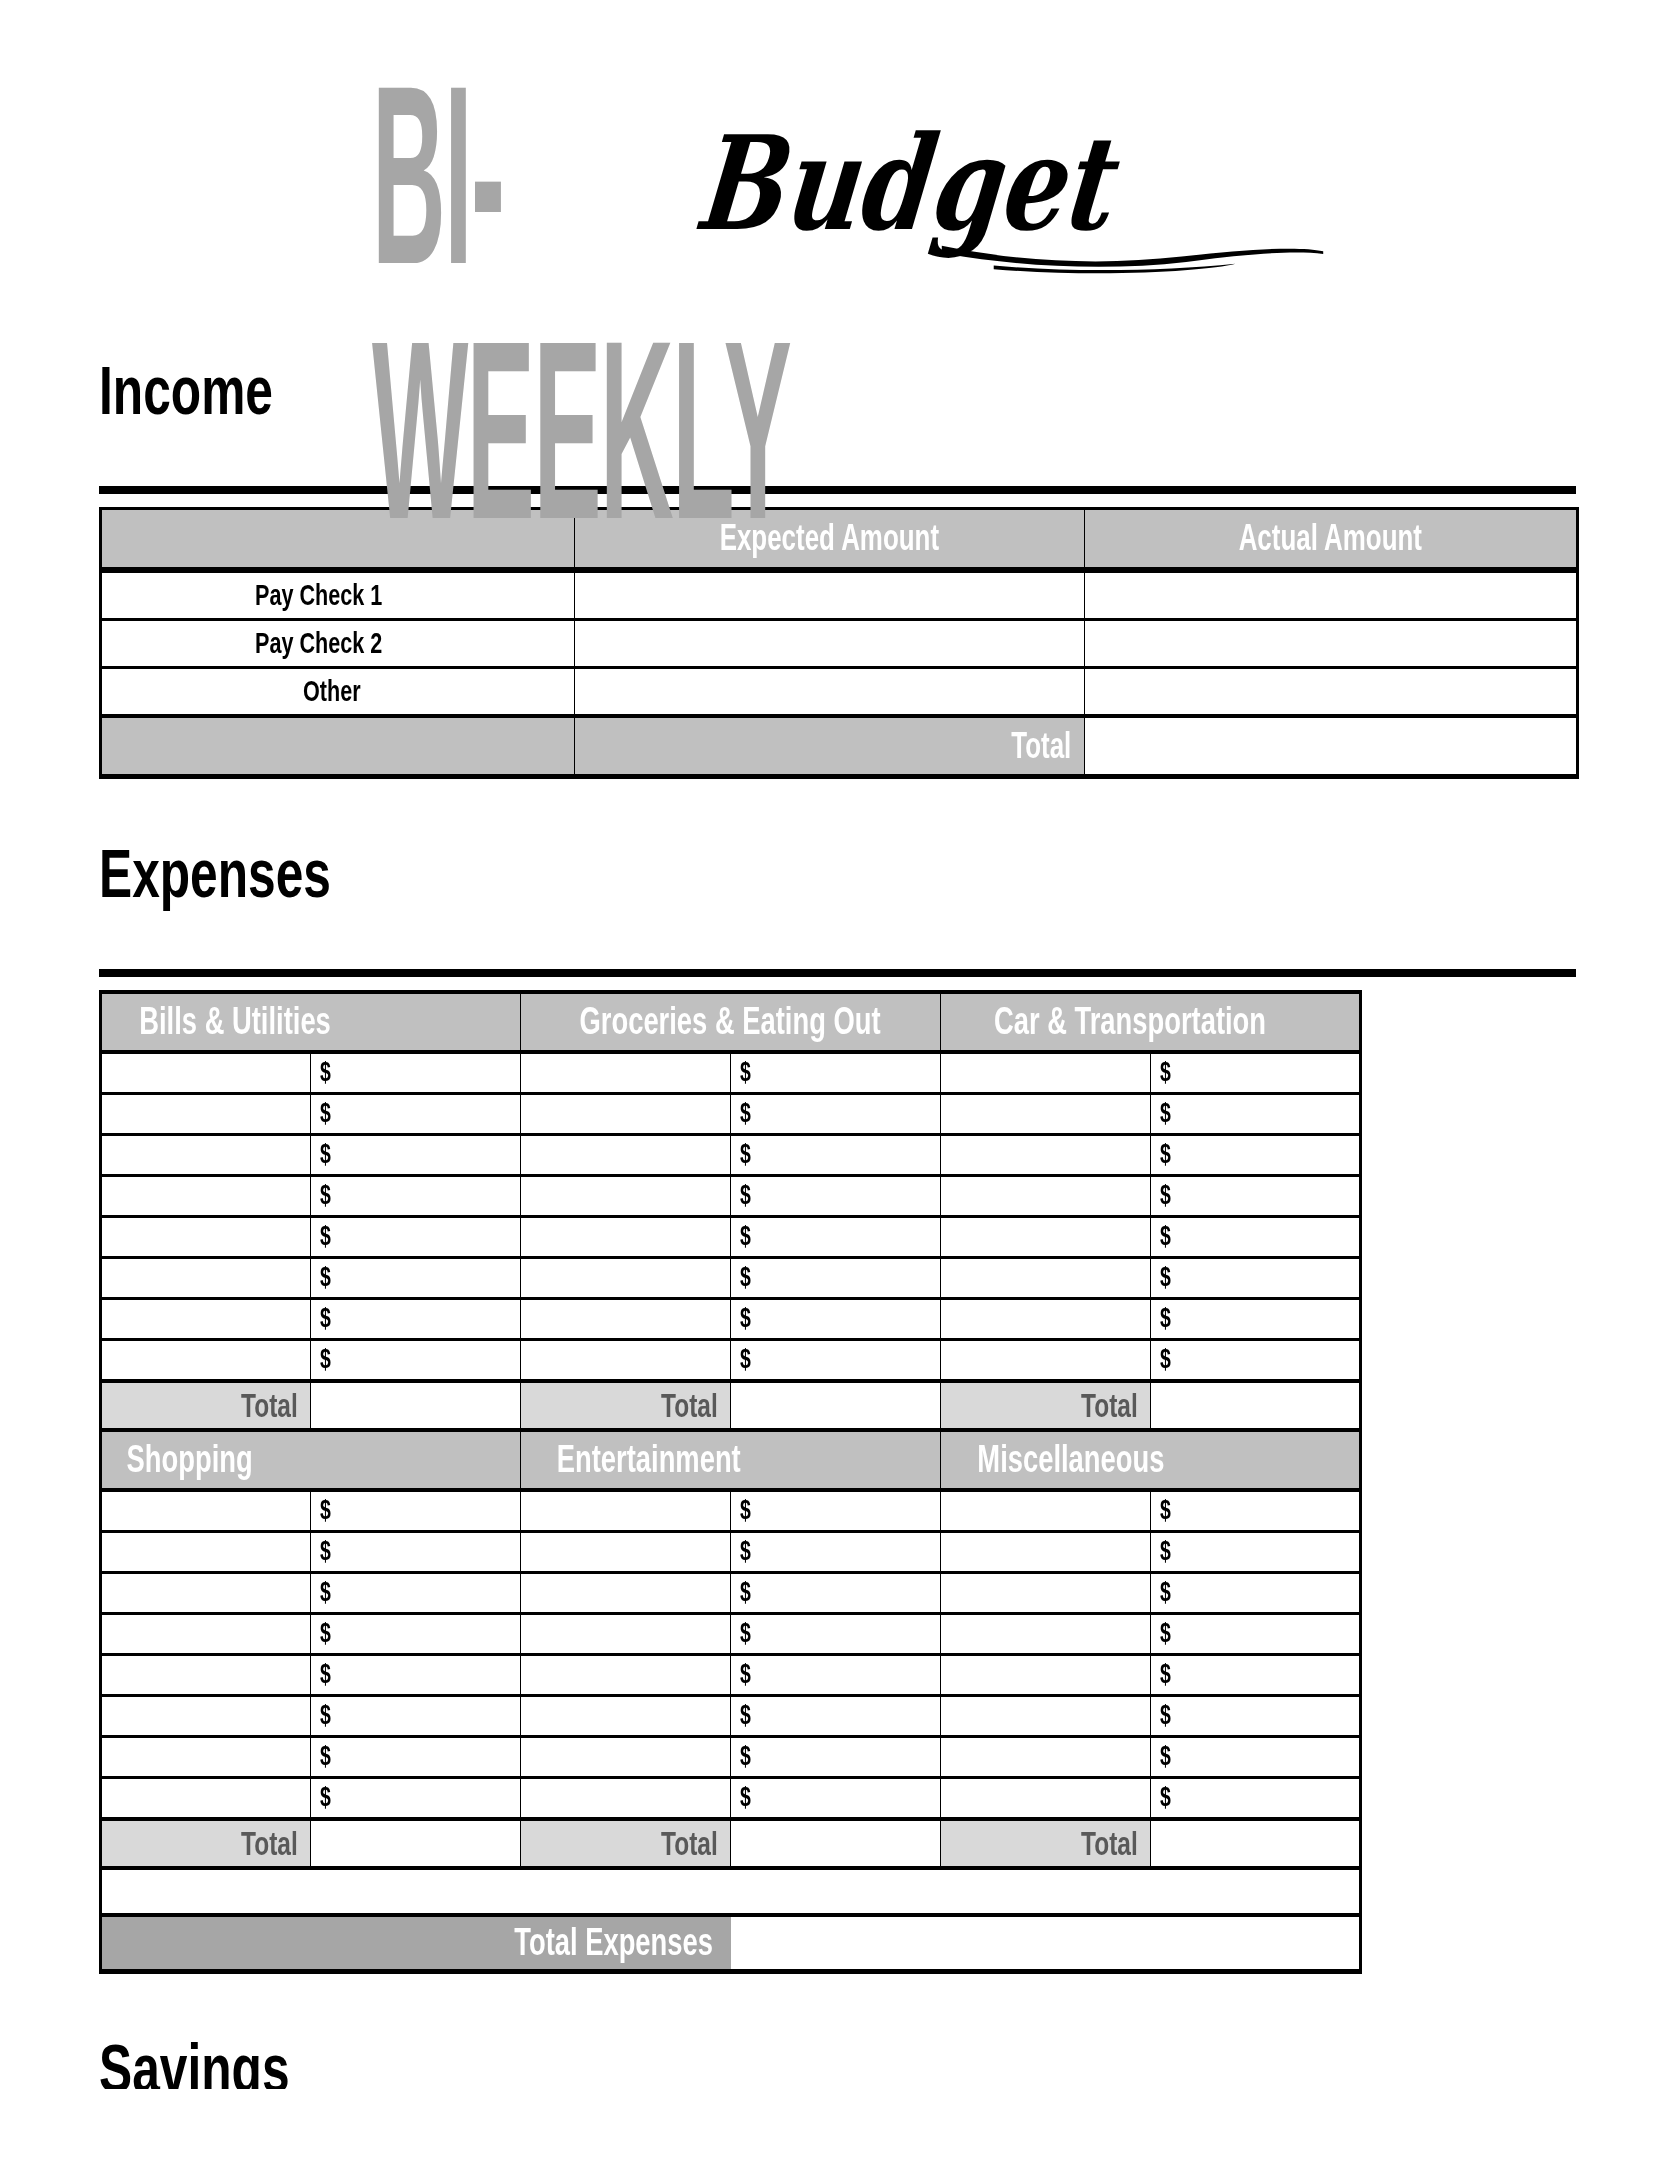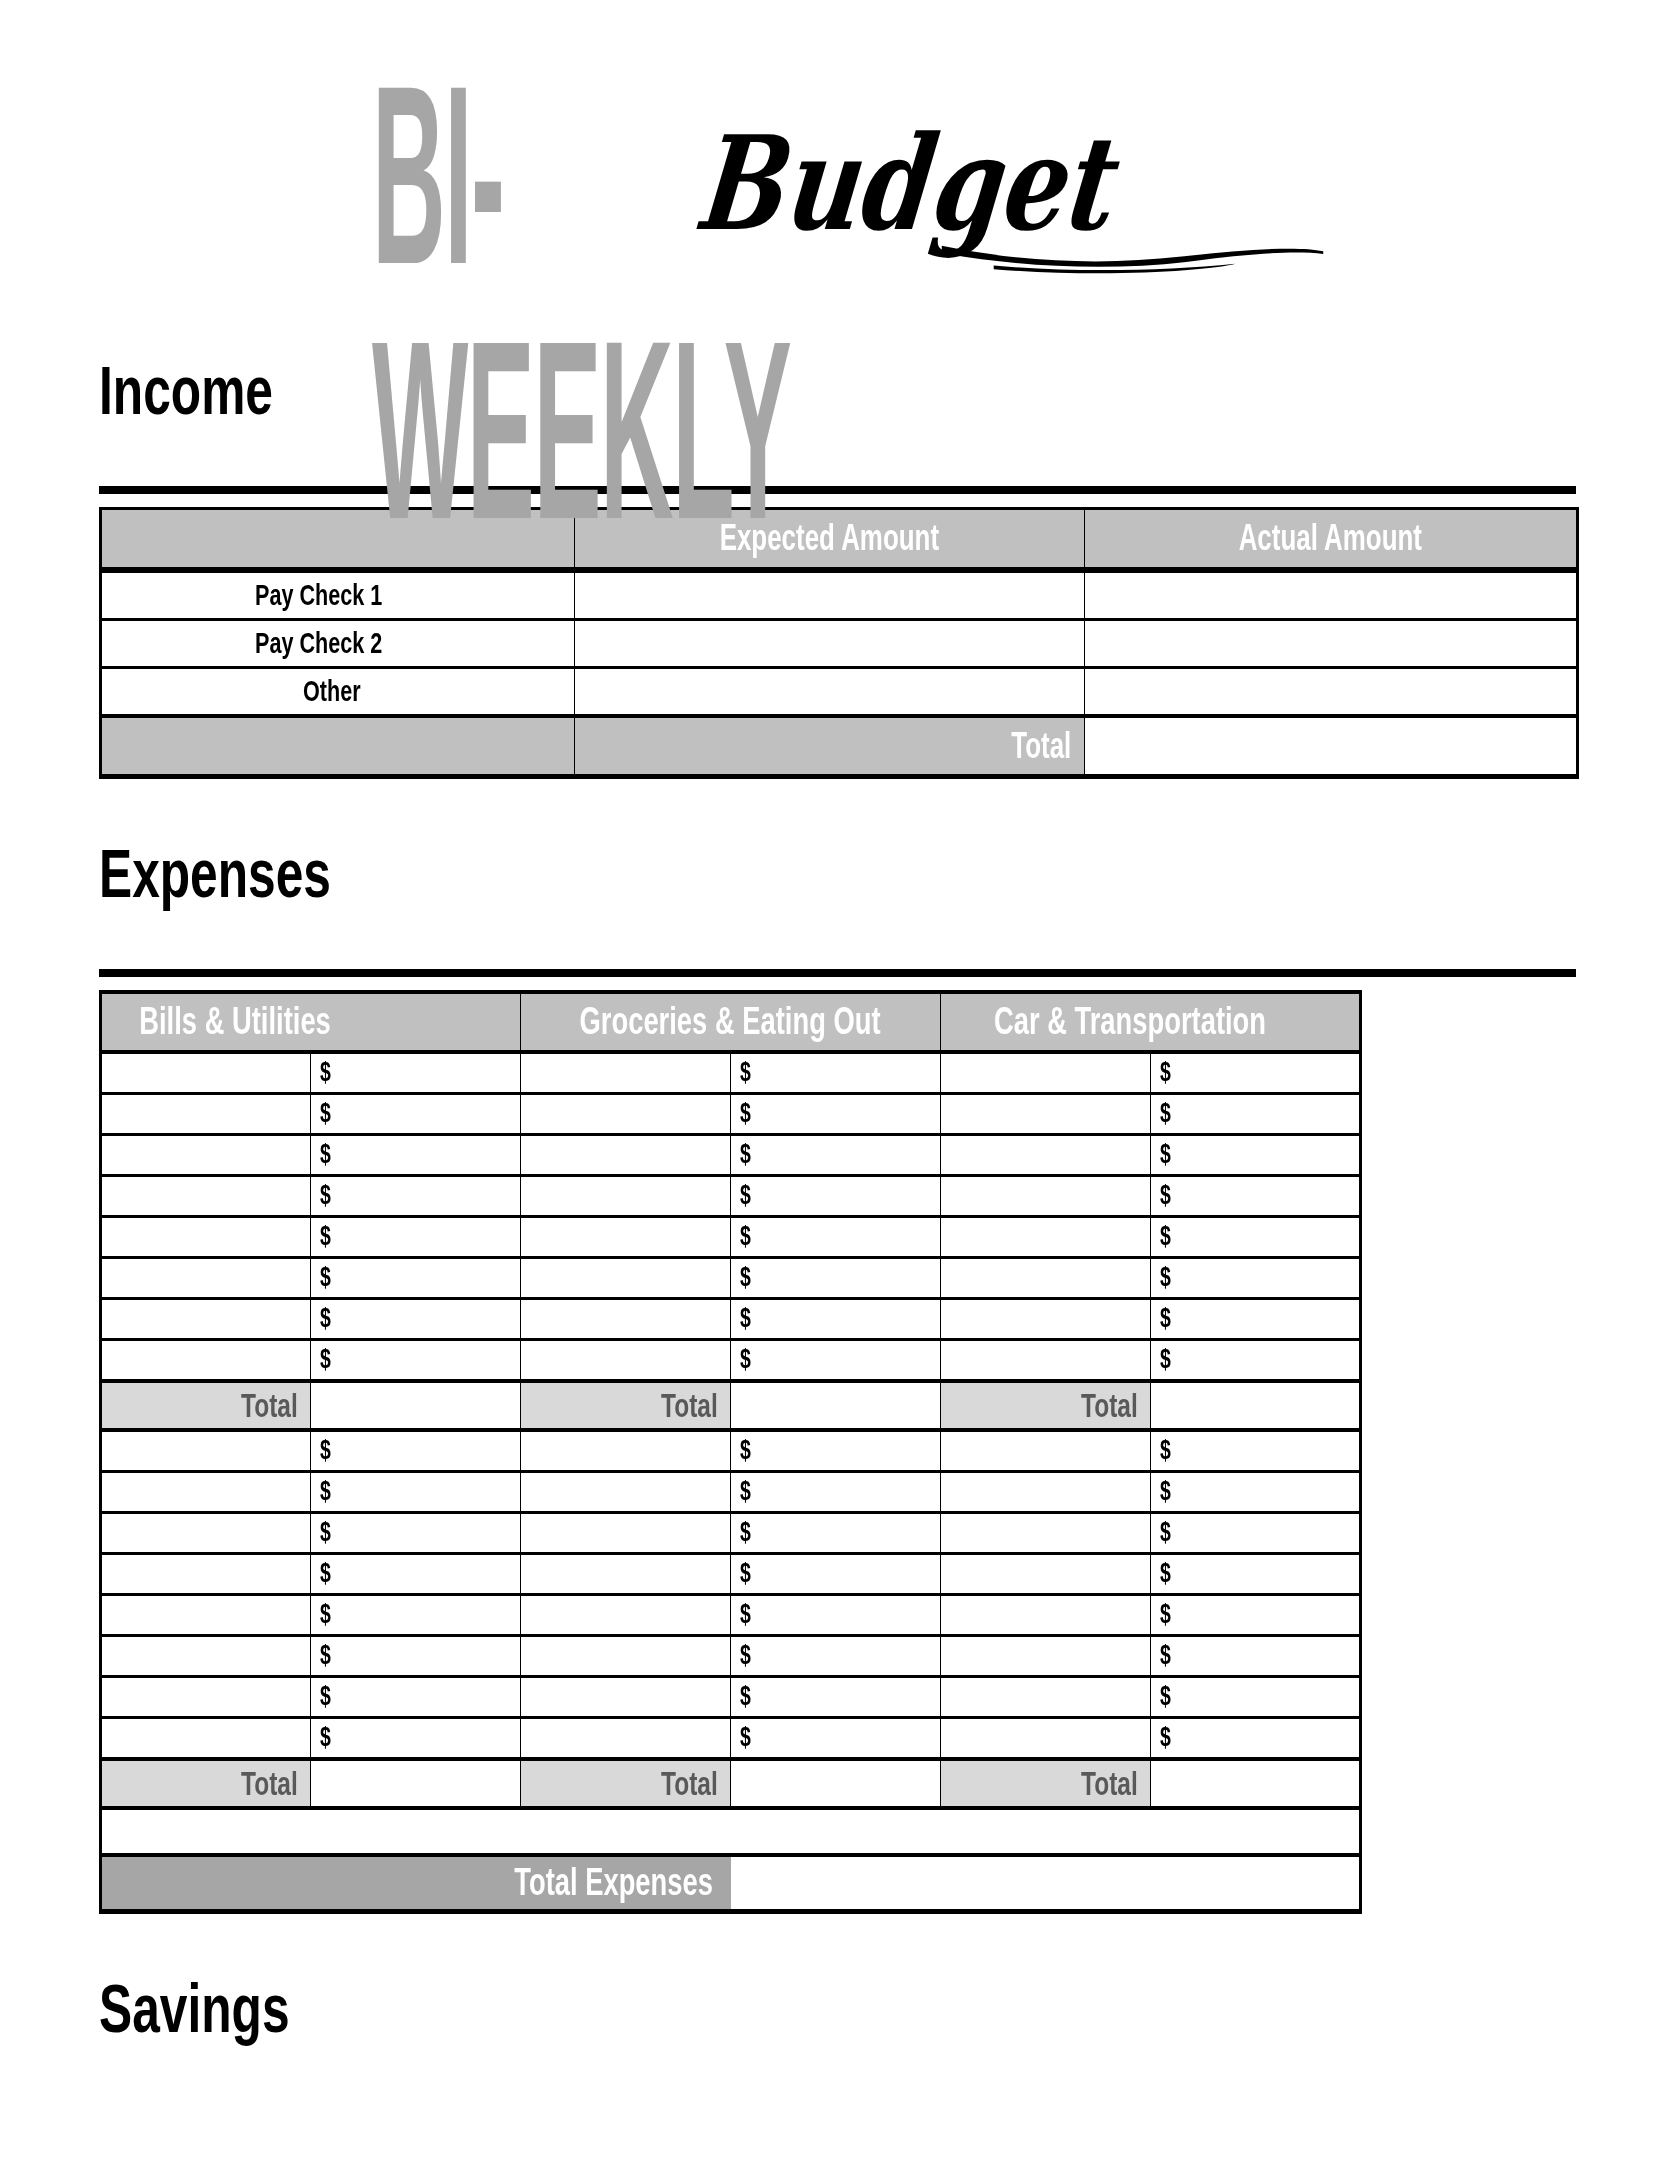--- a/index.html
+++ b/index.html
@@ -222,20 +222,25 @@
           </tbody>
         <tbody>
           <tr class="tot-row">
             <td class="bg-lt tot-cell"><span class="cn cr">Total</span></td>
             <td></td>
             <td class="bg-lt tot-cell"><span class="cn cr">Total</span></td>
             <td></td>
             <td class="bg-lt tot-cell"><span class="cn cr">Total</span></td>
             <td></td>
           </tr>
+          <tr class="cat-row">
+            <th class="bg-hdr" colspan="2"><span class="cn cc">Shopping</span></th>
+            <th class="bg-hdr" colspan="2"><span class="cn cc">Entertainment</span></th>
+            <th class="bg-hdr" colspan="2"><span class="cn cc">Miscellaneous</span></th>
+          </tr>
         </tbody>
         <tbody>
           <tr class="exp-row">
             <td class="desc"></td>
             <td class="amt"><span class="cn cl">$</span></td>
             <td class="desc"></td>
             <td class="amt"><span class="cn cl">$</span></td>
             <td class="desc"></td>
             <td class="amt"><span class="cn cl">$</span></td>
           </tr>

